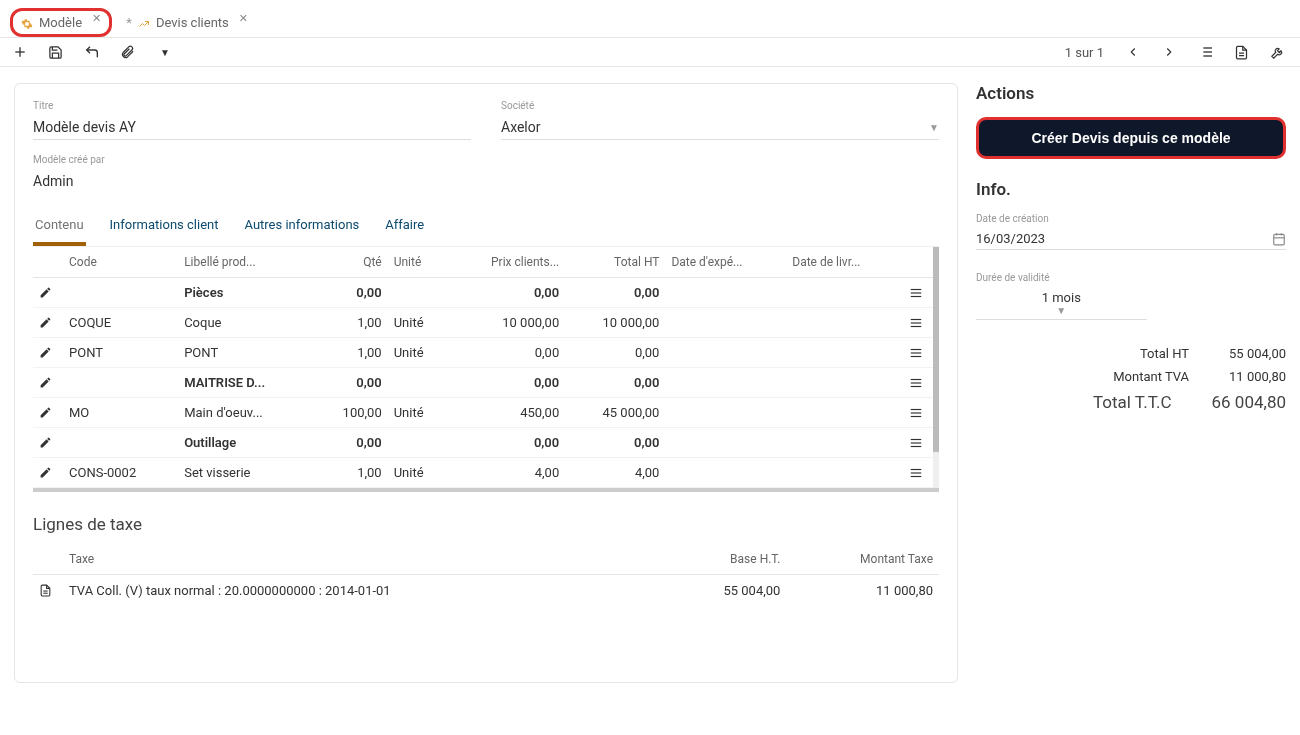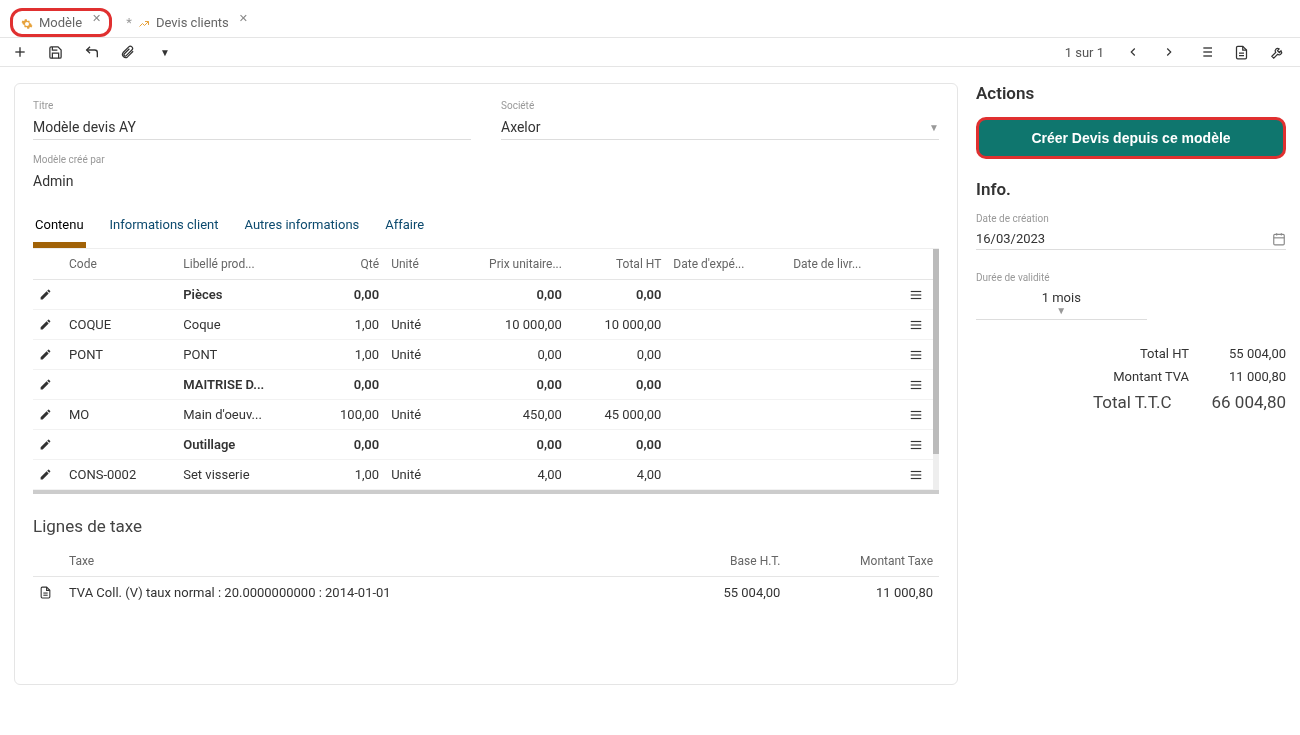--- a/index.html
+++ b/index.html
@@ -16,38 +16,38 @@
 .main-panel { flex: 1; border: 1px solid #e5e5e5; border-radius: 6px; padding: 16px 18px; }
 .side-panel { width: 310px; }
 .fields-row { display: flex; gap: 30px; margin-bottom: 14px; }
 .field { flex: 1; }
 .field-label { font-size: 10px; color: #999; margin-bottom: 4px; }
 .field-value { font-size: 14px; color: #333; padding: 4px 0; border-bottom: 1px solid #ddd; }
 .field-value.select { display: flex; justify-content: space-between; align-items: center; }
 .field-value.noline { border-bottom: none; }
 .form-tabs { display: flex; gap: 22px; margin-top: 14px; border-bottom: 1px solid #eee; }
 .form-tab { padding: 10px 2px; font-size: 13px; color: #0c4a6e; cursor: pointer; }
-.form-tab.active { color: #000000; border-bottom: 6px solid #a16207; }
+.form-tab.active { color: #737373; border-bottom: 4px solid #a16207; }
 .section-title { font-size: 17px; color: #444; margin: 18px 0 10px 0; display: flex; justify-content: space-between; align-items: center; }
 .section-title .add-new { font-size: 13px; color: #666; cursor: pointer; }
 .order-table { width: 100%; border-collapse: collapse; }
 .order-table th { text-align: left; font-size: 12px; font-weight: normal; color: #666; padding: 8px 6px; border-bottom: 1px solid #e5e5e5; }
 .order-table th.right { text-align: right; }
 .order-table td { padding: 7px 6px; font-size: 13px; color: #333; border-bottom: 1px solid #f2f2f2; }
 .order-table td.right { text-align: right; }
 .order-table td.bold { font-weight: 600; }
 .row-edit { width: 30px; text-align: center; color: #555; cursor: pointer; }
 .row-menu { width: 30px; text-align: right; color: #555; cursor: pointer; }
 .tax-table { width: 100%; border-collapse: collapse; margin-top: 6px; }
 .tax-table th { text-align: left; font-size: 12px; font-weight: normal; color: #666; padding: 8px 6px; border-bottom: 1px solid #e5e5e5; }
 .tax-table th.right { text-align: right; }
 .tax-table td { padding: 8px 6px; font-size: 13px; color: #333; }
 .tax-table td.right { text-align: right; }
 .side-title { font-size: 17px; font-weight: 600; color: #333; margin-bottom: 14px; }
-.create-btn { width: 100%; background: #0f766e; color: #fff; border: 3px solid #e03030; border-radius: 10px; padding: 10px; font-size: 14px; font-weight: 600; cursor: pointer; margin-bottom: 20px; }
+.create-btn { width: 100%; background: #0f172a; color: #fff; border: 3px solid #e03030; border-radius: 10px; padding: 10px; font-size: 14px; font-weight: 600; cursor: pointer; margin-bottom: 20px; }
 .info-block { margin-bottom: 22px; }
 .info-label { font-size: 10px; color: #999; margin-bottom: 4px; }
 .info-value { display: flex; justify-content: space-between; align-items: center; border-bottom: 1px solid #ddd; padding: 3px 0; }
 .totals { margin-top: 10px; }
 .totals-row { display: flex; justify-content: space-between; padding: 4px 0; font-size: 13px; }
 .totals-row.big { font-size: 17px; font-weight: 400; color: #444; }
 .totals-row .label { text-align: right; flex: 1; margin-right: 40px; }
 svg { display: block; }
 </style>
 </head>
@@ -172,21 +172,21 @@
 
     <div style="display:flex;">
     <table class="order-table" style="flex:1;">
       <thead>
         <tr>
           <th></th>
           <th>Code</th>
           <th>Libellé prod...</th>
           <th class="right">Qté</th>
           <th>Unité</th>
-          <th class="right">Prix unitaire...</th>
+          <th class="right">Prix clients...</th>
           <th class="right">Total HT</th>
           <th>Date d'expé...</th>
           <th>Date de livr...</th>
           <th></th>
         </tr>
       </thead>
       <tbody id="order-rows">
             <tr>
               <td class="row-edit">
                 <svg width="13" height="13" viewBox="0 0 24 24" fill="currentColor">

